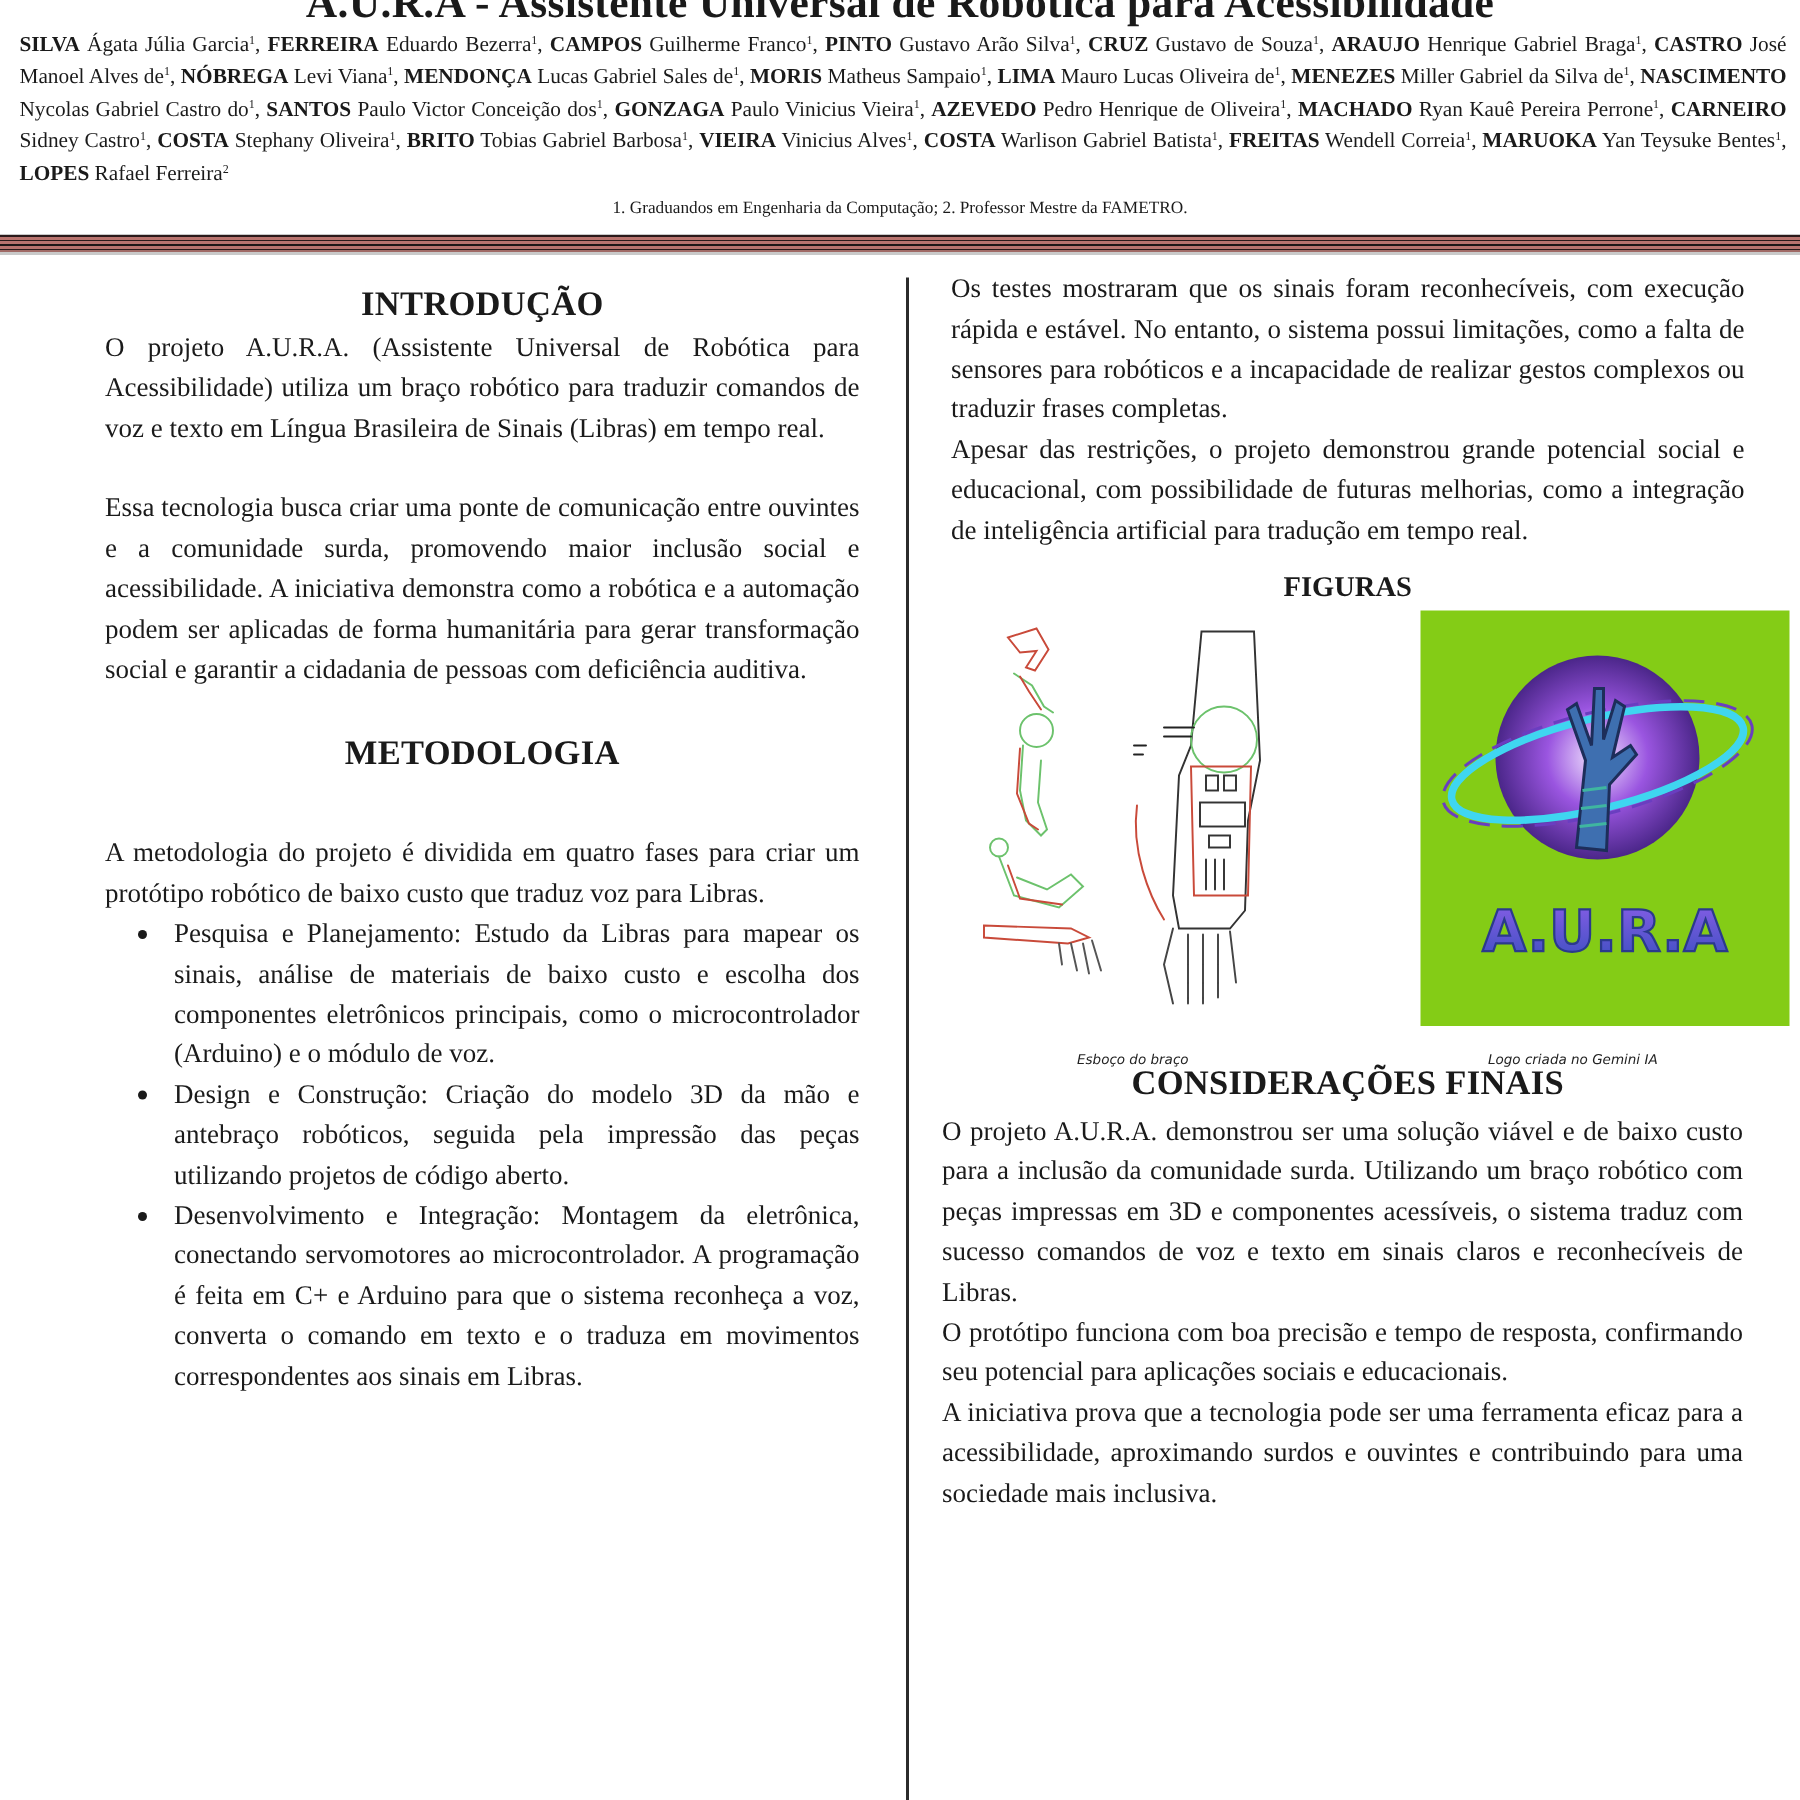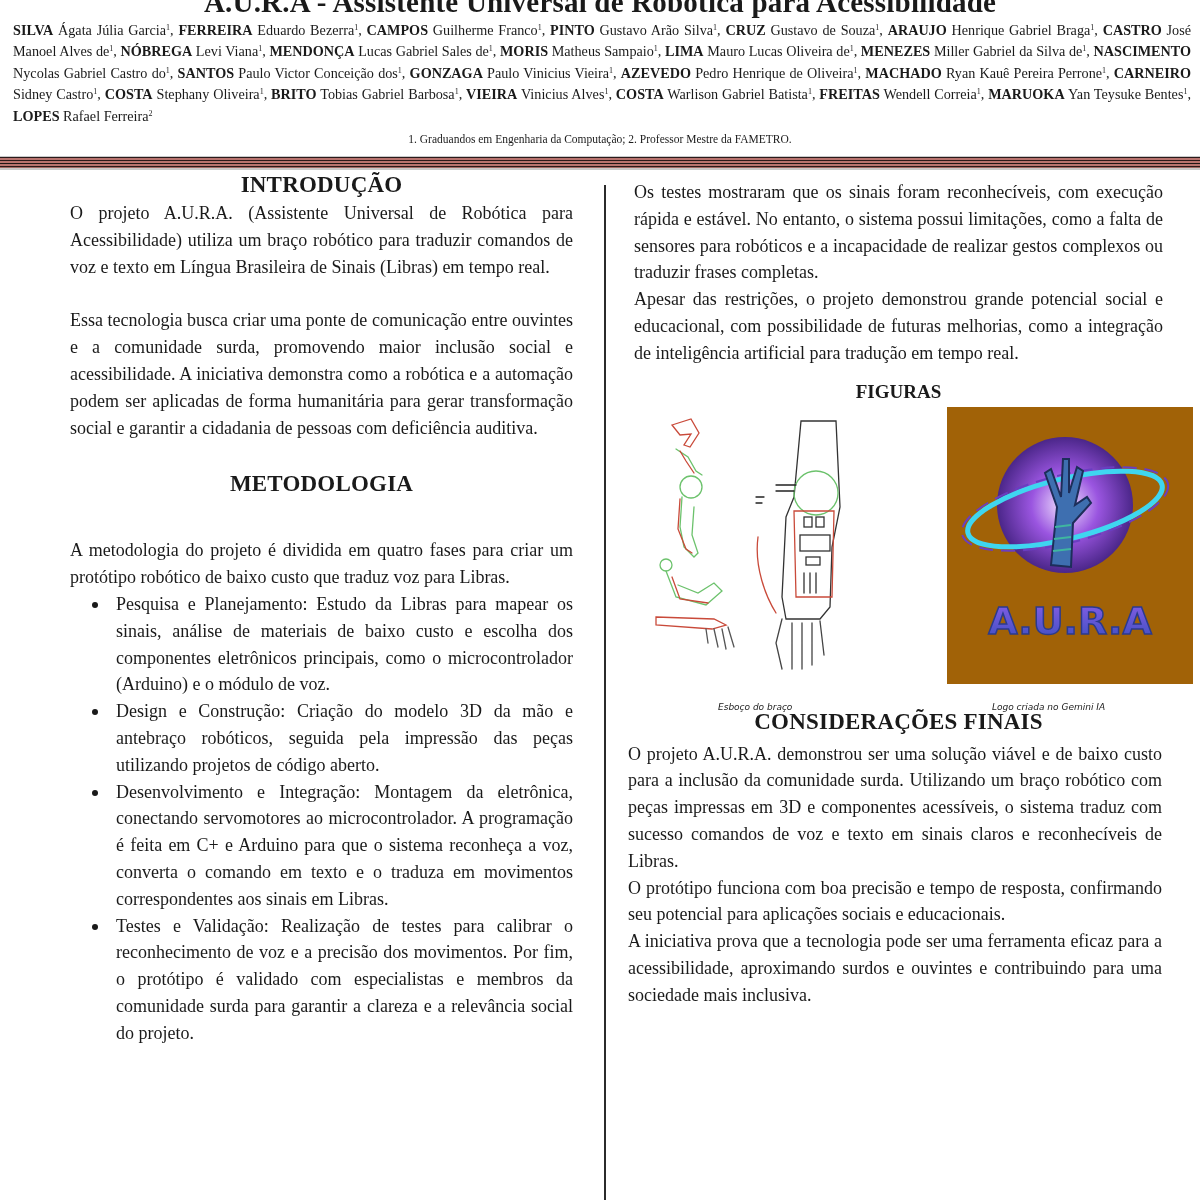--- a/index.html
+++ b/index.html
@@ -33,21 +33,21 @@
         #2a1a1a 10px, #2a1a1a 11px,
         #a06a66 11px, #a06a66 12px,
         #c9c9c9 12px, #c9c9c9 13px);
     }
     .divider {
       position: absolute; left: 604px; top: 185px; width: 2px; height: 1015px; background: #2b2b2b;
     }
 
     .col { position: absolute; font-size: 18px; line-height: 26.8px; }
     .col p { text-align: justify; }
-    .left-col { left: 70px; top: 170px; width: 503px; }
+    .left-col { left: 70px; top: 188px; width: 503px; }
     .right-col { left: 634px; top: 179px; width: 529px; }
 
     h2 {
       font-weight: bold; font-size: 23px; text-align: center; line-height: 30px;
       letter-spacing: 0.2px;
     }
     h3 { font-weight: bold; font-size: 19px; text-align: center; line-height: 26px; }
 
     .gap-para { height: 27px; }
     .meth-title { margin-top: 28px; margin-bottom: 38px; }
@@ -56,21 +56,21 @@
     ul.bullets li { position: relative; text-align: justify; }
     ul.bullets li::before {
       content: ""; position: absolute; left: -24px; top: 11px; width: 6px; height: 6px;
       border-radius: 50%; background: #1a1a1a;
     }
 
     .figures-title { margin-top: 12px; margin-bottom: 0; text-align: center; }
     .figures-row { position: relative; height: 312px; width: 529px; margin-left: 0; }
     .fig { position: absolute; top: 2px; }
     .fig-sketch { left: 2px; width: 240px; height: 265px; }
-    .fig-logo { left: 313px; width: 246px; height: 277px; background: #a16207; }
+    .fig-logo { left: 313px; width: 246px; height: 277px; background: #84cc16; }
     .fig-caption {
       position: absolute; font-family: "DejaVu Sans", sans-serif; font-style: italic;
       font-size: 9px; color: #222; white-space: nowrap;
     }
     .cap-sketch { left: 84px; top: 289px; }
     .cap-logo { left: 358px; top: 289px; }
 
     .final-title { margin-top: -10px; margin-bottom: 4px; }
     .final-body { margin-left: -6px; width: 534px; }
   </style>
@@ -88,21 +88,20 @@
   <p>O projeto A.U.R.A. (Assistente Universal de Robótica para Acessibilidade) utiliza um braço robótico para traduzir comandos de voz e texto em Língua Brasileira de Sinais (Libras) em tempo real.</p>
   <div class="gap-para"></div>
   <p>Essa tecnologia busca criar uma ponte de comunicação entre ouvintes e a comunidade surda, promovendo maior inclusão social e acessibilidade. A iniciativa demonstra como a robótica e a automação podem ser aplicadas de forma humanitária para gerar transformação social e garantir a cidadania de pessoas com deficiência auditiva.</p>
 
   <h2 class="meth-title">METODOLOGIA</h2>
   <p>A metodologia do projeto é dividida em quatro fases para criar um protótipo robótico de baixo custo que traduz voz para Libras.</p>
   <ul class="bullets">
     <li>Pesquisa e Planejamento: Estudo da Libras para mapear os sinais, análise de materiais de baixo custo e escolha dos componentes eletrônicos principais, como o microcontrolador (Arduino) e o módulo de voz.</li>
     <li>Design e Construção: Criação do modelo 3D da mão e antebraço robóticos, seguida pela impressão das peças utilizando projetos de código aberto.</li>
     <li>Desenvolvimento e Integração: Montagem da eletrônica, conectando servomotores ao microcontrolador. A programação é feita em C+ e Arduino para que o sistema reconheça a voz, converta o comando em texto e o traduza em movimentos correspondentes aos sinais em Libras.</li>
-    <li>Testes e Validação: Realização de testes para calibrar o reconhecimento de voz e a precisão dos movimentos. Por fim, o protótipo é validado com especialistas e membros da comunidade surda para garantir a clareza e a relevância social do projeto.</li>
   </ul>
 </div>
 
 <div class="col right-col">
   <p>Os testes mostraram que os sinais foram reconhecíveis, com execução rápida e estável. No entanto, o sistema possui limitações, como a falta de sensores para robóticos e a incapacidade de realizar gestos complexos ou traduzir frases completas.</p>
   <p>Apesar das restrições, o projeto demonstrou grande potencial social e educacional, com possibilidade de futuras melhorias, como a integração de inteligência artificial para tradução em tempo real.</p>
 
   <h3 class="figures-title">FIGURAS</h3>
   <div class="figures-row">
 

